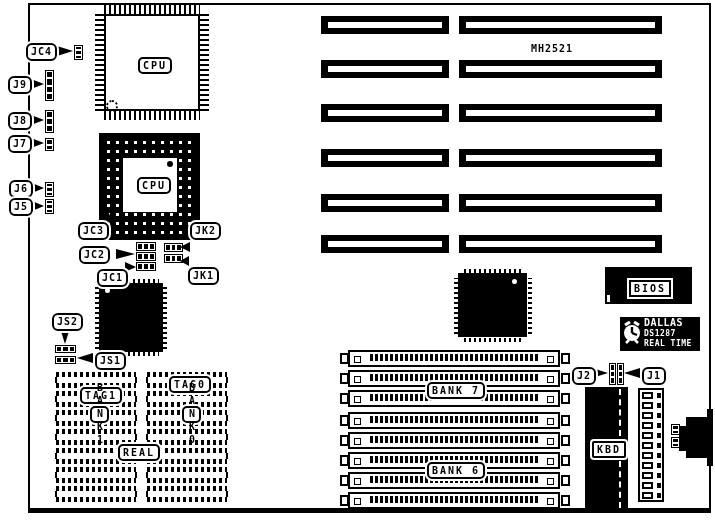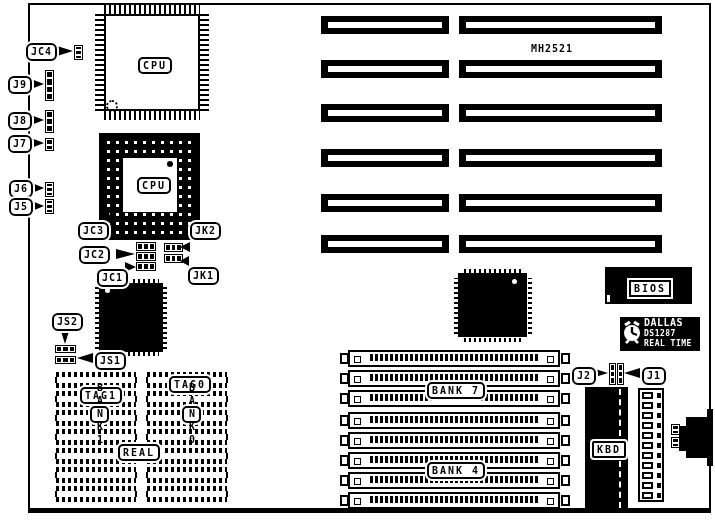--- a/index.html
+++ b/index.html
@@ -471,15 +471,15 @@
   <div class="label" style="left:572px;top:367px;">J2</div>
   <div class="label" style="left:642px;top:367px;">J1</div>
 
   <div class="chiplabel" style="left:80px;top:387px;">TAG1</div>
   <div class="chiplabel" style="left:169px;top:376px;">TAG0</div>
   <div class="chiplabel" style="left:118px;top:444px;">REAL</div>
   <div class="chiplabel v-label" style="left:90px;top:406px;">BANK1</div>
   <div class="chiplabel v-label" style="left:182px;top:406px;">BANK0</div>
 
   <div class="chiplabel" style="left:427px;top:382px;">BANK 7</div>
-  <div class="chiplabel" style="left:427px;top:462px;">BANK 4</div>
+  <div class="chiplabel" style="left:427px;top:462px;">BANK 6</div>
 
 </div>
 
 </body></html>

